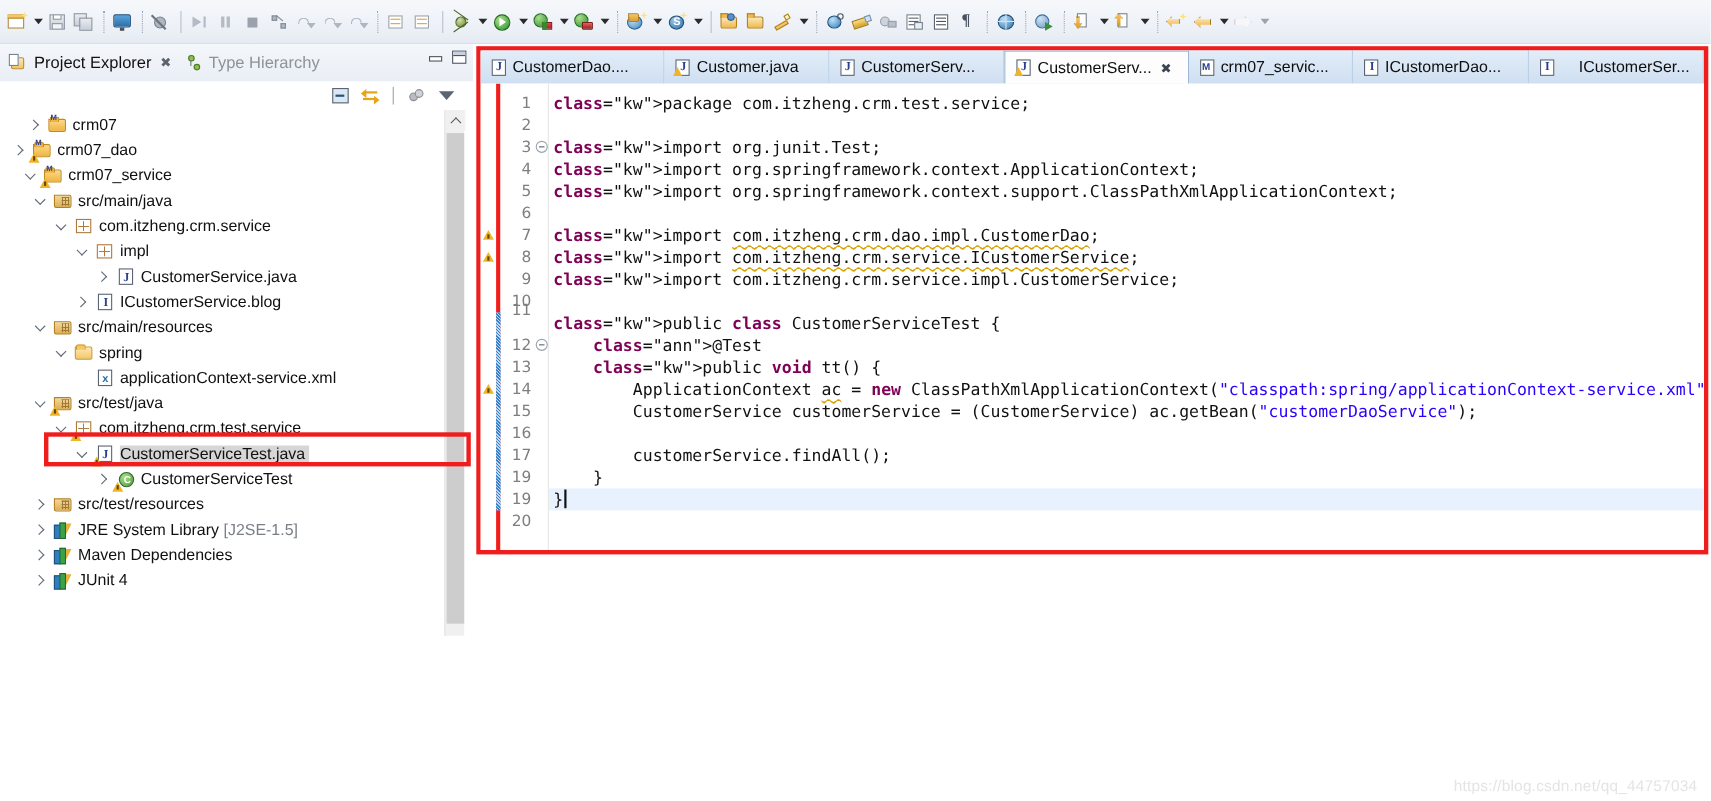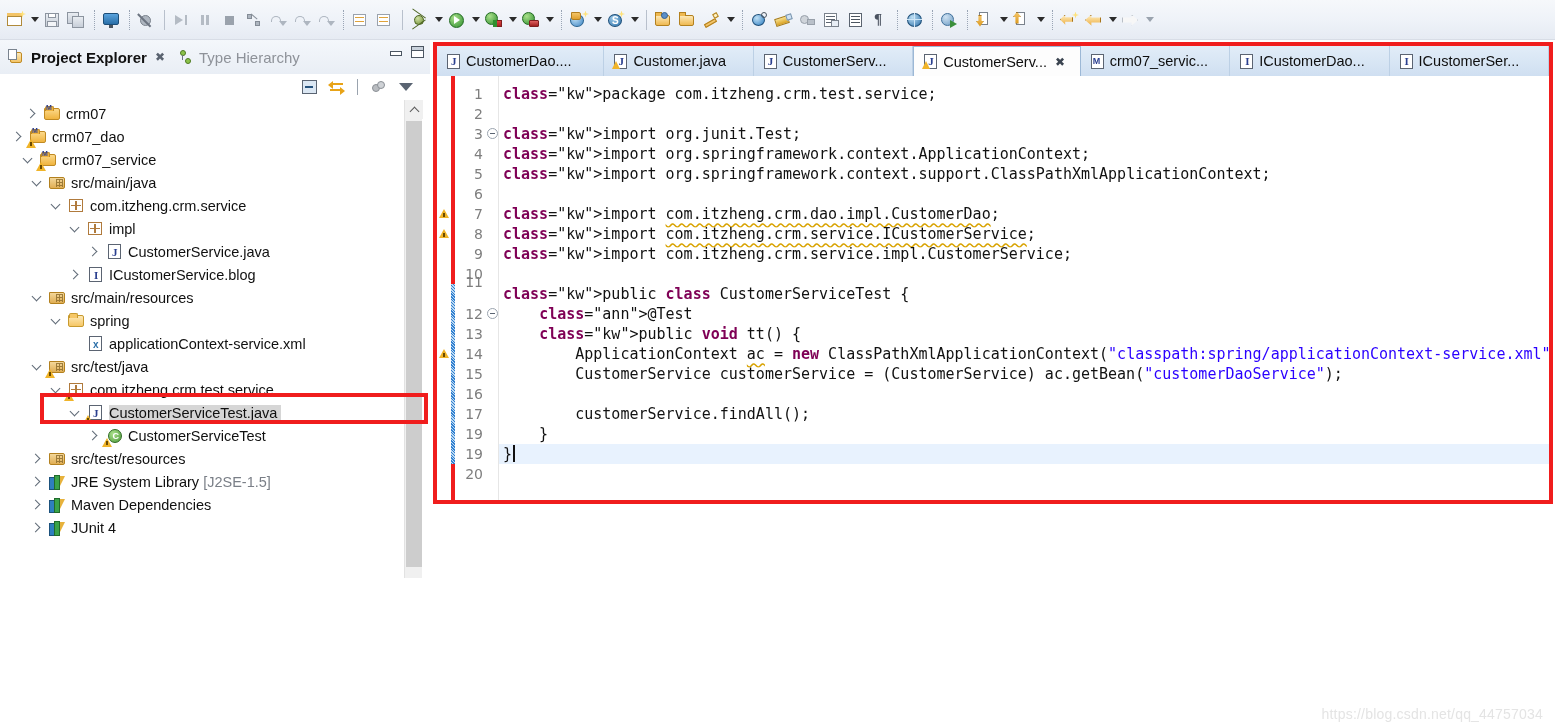--- a/index.html
+++ b/index.html
@@ -42,21 +42,21 @@
     position: absolute; left: 0; top: 40px; width: 430px; height: 500px;
     background: #ffffff;
   }
   #left-tabbar {
     position: absolute; left: 0; top: 0; width: 430px; height: 34px;
     background: linear-gradient(to bottom, #f4f7fb, #e9eef5);
     display: flex; align-items: center;
   }
   .vtab { display: flex; align-items: center; height: 34px; padding: 0 6px 0 8px; gap: 5px; }
   .vtab .vlabel { font-size: 15px; color: #1b1b1b; }
-  .vtab.active .vlabel { font-weight: bold; color: #111; }
+  .vtab.active .vlabel { font-weight: normal; color: #111; }
   .vtab.inactive .vlabel { color: #8e9299; }
   .vtab .vclose {
     font-size: 12px; color: #5a6370; margin-left: 3px; line-height: 1;
   }
   #left-tab-ctrls {
     position: absolute; right: 6px; top: 6px; display: flex; gap: 9px; align-items: center;
   }
   .min-glyph { width: 13px; height: 11px; position: relative; }
   .min-glyph::after {
     content: ""; position: absolute; left: 1px; bottom: 2px; width: 10px; height: 3px;
@@ -870,21 +870,21 @@
         <span class="tclose">✖</span>
       </div>
       <div class="etab" style="width: 150px;">
         <span class="tab-ico pom"></span>
         <span>crm07_servic...</span>
       </div>
       <div class="etab" style="width: 160px;">
         <span class="tab-ico iface"></span>
         <span>ICustomerDao...</span>
       </div>
-      <div class="etab" style="width: 160px;">
+      <div class="etab" style="width: 160px; justify-content: space-between;">
         <span class="tab-ico iface"></span>
         <span>ICustomerSer...</span>
       </div>
     </div>
   <div id="code-area">
     <div id="marker-col"></div>
     <div id="change-bar"></div>
     <div id="gutter"></div>
     <div id="fold-col"></div>
   <div class="curline" style="top: 368px;"></div>

